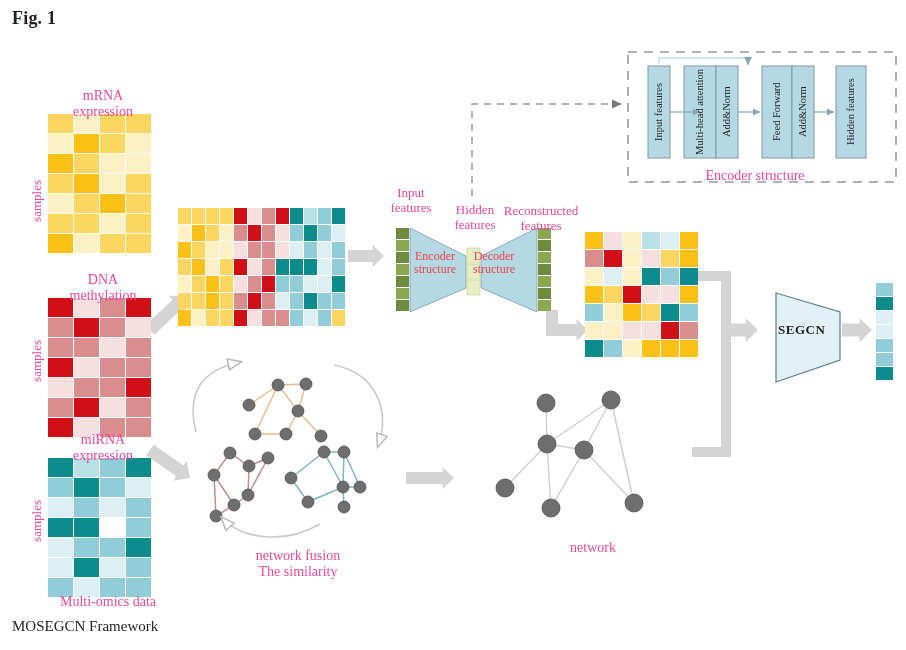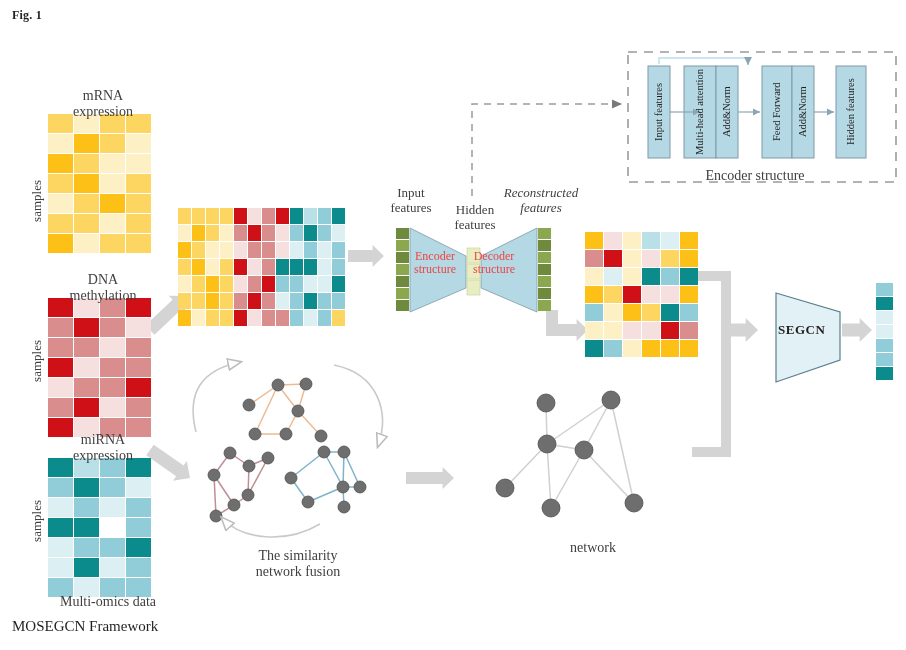--- a/index.html
+++ b/index.html
@@ -1,20 +1,20 @@
 <!DOCTYPE html>
 <html><head>
 <meta charset="utf-8">
 <style>
   html,body{margin:0;padding:0;background:#ffffff;}
   body{width:906px;height:650px;position:relative;font-family:"Liberation Serif",serif;color:#231f20;overflow:hidden;}
-  .fig-label{position:absolute;left:12px;top:8px;font-size:12px;font-weight:bold;font-family:"Liberation Serif",serif;letter-spacing:.2px;}
+  .fig-label{position:absolute;left:12px;top:8px;font-size:18px;font-weight:bold;font-family:"Liberation Serif",serif;letter-spacing:.2px;}
   .fig-caption{position:absolute;left:12px;top:618px;font-size:15px;font-family:"Liberation Serif",serif;}
   #canvas{position:absolute;left:0;top:0;width:906px;height:650px;}
-  .lbl{position:absolute;font-family:"Liberation Serif",serif;color:#404040;text-align:center;line-height:1.12;}
+  .lbl{position:absolute;font-family:"Liberation Serif",serif;color:#ec4899;text-align:center;line-height:1.12;}
   .omics-title{font-size:14px;}
   .axis-lbl{font-size:13px;writing-mode:vertical-rl;transform:rotate(180deg);}
   .ae-lbl{font-size:13px;}
   .ae-inner{font-size:12px;color:#ef4444;}
   .net-cap{font-size:14px;}
   .enc-cap{font-size:14px;}
   .vtext{writing-mode:vertical-rl;transform:rotate(180deg);font-size:10.5px;font-family:"Liberation Serif",serif;color:#231f20;white-space:nowrap;text-align:center;}
   .segcn-txt{position:absolute;font-size:13px;font-family:Liberation Serif, serif;font-weight:bold;letter-spacing:.5px;}
 </style>
 </head>
@@ -423,39 +423,39 @@
 <div class="lbl omics-title" style="left:18px;top:594px;width:180px;">Multi-omics data</div>
 
 <div class="lbl ae-lbl" style="left:375px;top:186px;width:72px;">
   <div>Input</div>
   <div>features</div>
 </div>
 <div class="lbl ae-lbl" style="left:441px;top:203px;width:68px;">
   <div>Hidden</div>
   <div>features</div>
 </div>
-<div class="lbl ae-lbl" style="left:494px;top:186px;width:94px;font-style:italic;">
+<div class="lbl ae-lbl" style="left:494px;top:204px;width:94px;">
   <div>Reconstructed</div>
   <div>features</div>
 </div>
 
 <div class="lbl ae-inner" style="left:404px;top:250px;width:62px;">
   <div>Encoder</div>
   <div>structure</div>
 </div>
 <div class="lbl ae-inner" style="left:463px;top:250px;width:62px;">
   <div>Decoder</div>
   <div>structure</div>
 </div>
 
 <div class="lbl enc-cap" style="left:660px;top:168px;width:190px;">Encoder structure</div>
 
 <div class="lbl net-cap" style="left:218px;top:548px;width:160px;">
+  <div>network fusion</div>
   <div>The similarity</div>
-  <div>network fusion</div>
 </div>
 <div class="lbl net-cap" style="left:508px;top:540px;width:170px;">
   <div>network</div>
 </div>
 
 <div id="encLabels">
     <div class="vtext" style="position: absolute; left: 648px; top: 66px; width: 22px; height: 92px; display: flex; align-items: center; justify-content: center;">
       <span style="display: block; text-align: center; white-space: normal; line-height: 1.05;">Input features</span>
     </div>
     <div class="vtext" style="position: absolute; left: 684px; top: 66px; width: 32px; height: 92px; display: flex; align-items: center; justify-content: center;">

